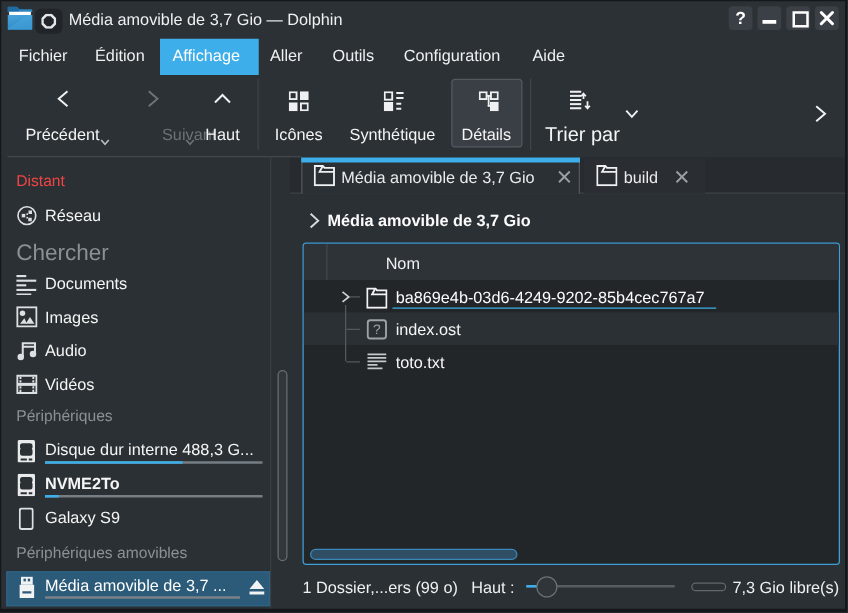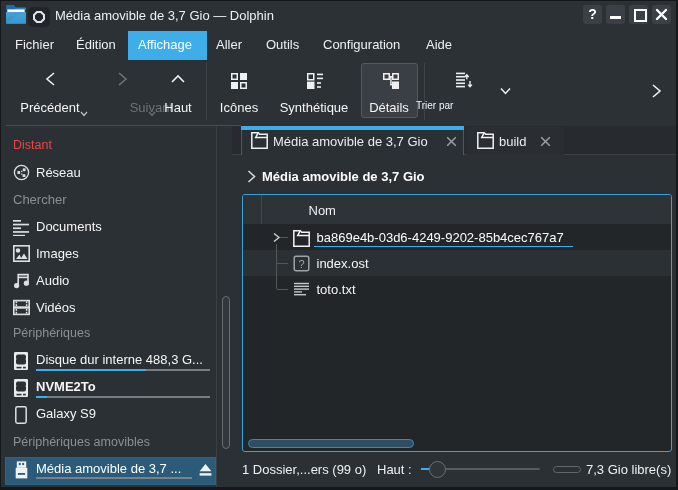--- a/index.html
+++ b/index.html
@@ -114,36 +114,36 @@
 
 <svg class="abs" style="left:456px;top:72px;" width="17" height="18" viewBox="0 0 17 18">
   <rect x="0" y="0.6" width="9" height="1.6" fill="#eef0f1"></rect>
   <rect x="0" y="3.9" width="9" height="1.6" fill="#eef0f1"></rect>
   <rect x="0" y="7.2" width="9" height="1.6" fill="#eef0f1"></rect>
   <rect x="0" y="10.5" width="9" height="1.6" fill="#eef0f1"></rect>
   <rect x="0" y="13.8" width="9" height="1.6" fill="#eef0f1"></rect>
   <path d="M10.8 7.2 V3.2 M8.9 5 L10.8 2.9 L12.7 5" fill="none" stroke="#eef0f1" stroke-width="1.4"></path>
   <path d="M14 9 V14.4 M12.1 12.6 L14 14.8 L15.9 12.6" fill="none" stroke="#eef0f1" stroke-width="1.4"></path>
 </svg>
-<div class="abs" style="left:416px;top:100px;width:100px;text-align:left;font-size:10px;">Trier par</div>
+<div class="abs" style="left:416px;top:100px;width:100px;text-align:center;font-size:16px;">Trier par</div>
 <svg class="abs" style="left:498px;top:86px;" width="15" height="11" viewBox="0 0 15 11">
   <path d="M3 2.5 L7.5 7.5 L12 2.5" fill="none" stroke="#eef0f1" stroke-width="1.5"></path>
 </svg>
 
 <svg class="abs" style="left:649px;top:83px;" width="15" height="16" viewBox="0 0 15 16">
   <path d="M4 2 L11 8 L4 14" fill="none" stroke="#eef0f1" stroke-width="1.6"></path>
 </svg>
 
 <div class="abs" style="left:6px;top:124.5px;width:235px;height:1px;background:#484d52;"></div>
 
 <div class="abs" style="left:0;top:125.5px;width:232px;height:361.5px;background:#2b3034;"></div>
 <div class="abs" style="left:216px;top:125.5px;width:1px;height:361.5px;background:#3a3f44;"></div>
 
 <div class="abs" style="left:13px;top:138px;font-size:12.5px;color:#ef4444;">Distant</div>
-<div class="abs" style="left:13px;top:192px;font-size:13px;color:#8a9095;">Chercher</div>
+<div class="abs" style="left:13px;top:192px;font-size:18px;color:#8a9095;">Chercher</div>
 <div class="abs" style="left:13px;top:326px;font-size:12.5px;color:#8a9095;">Périphériques</div>
 <div class="abs" style="left:13px;top:435px;font-size:12.5px;color:#8a9095;">Périphériques amovibles</div>
 
 <svg class="abs" style="left:13px;top:164px;" width="17" height="17" viewBox="0 0 17 17">
   <circle cx="8.5" cy="8.5" r="7.1" fill="none" stroke="#dde0e3" stroke-width="1.3"></circle>
   <rect x="9.8" y="4.4" width="2.8" height="2.8" fill="#dde0e3"></rect>
   <rect x="4.4" y="7.1" width="2.8" height="2.8" fill="#dde0e3"></rect>
   <rect x="9.6" y="10.2" width="2.8" height="2.8" fill="#dde0e3"></rect>
   <rect x="8.1" y="6.7" width="1.3" height="1.3" fill="#dde0e3"></rect>
   <rect x="8.1" y="9.5" width="1.3" height="1.3" fill="#dde0e3"></rect>

